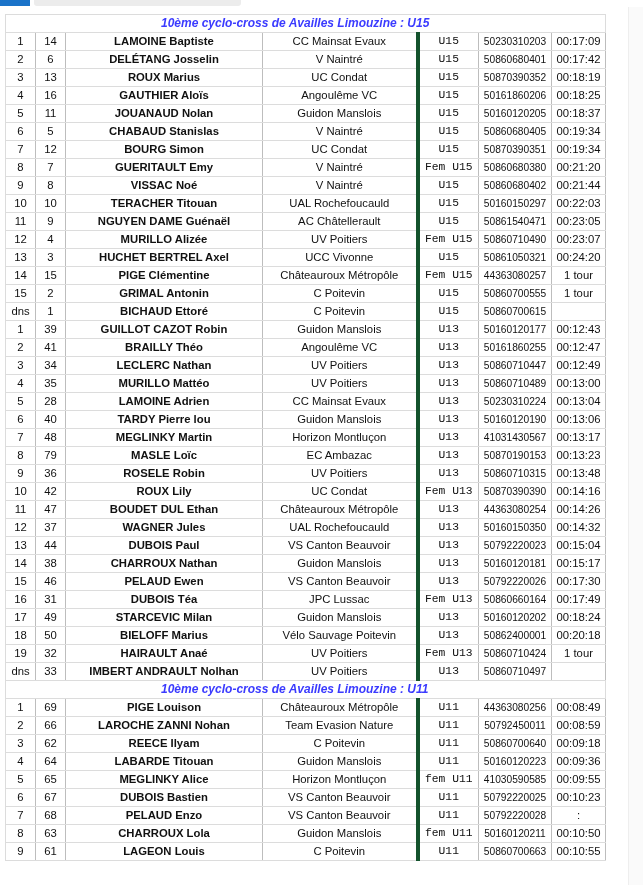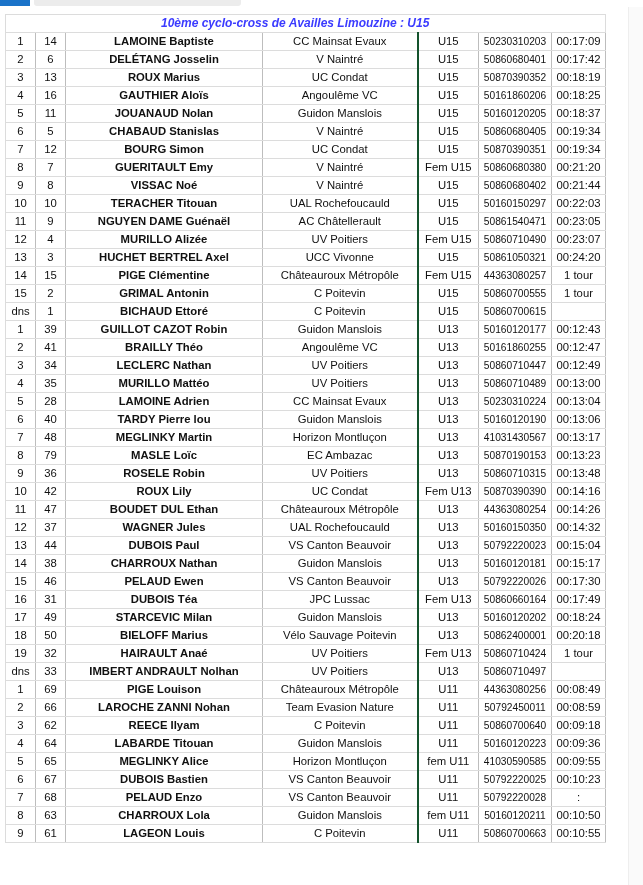--- a/index.html
+++ b/index.html
@@ -11,22 +11,22 @@
   .top-tab-active { position:absolute; left:0; top:0; width:30px; height:6px; background:#1a73c9; }
   .top-tab { position:absolute; left:34px; top:0; width:207px; height:6px; background:#ececec; border-radius:0 0 3px 3px; }
   .right-gutter { position:absolute; left:628px; top:7px; width:15px; height:878px; background:#fafafa; border-left:1px solid #eeeeee; }
   .sheet { position:absolute; left:5px; top:14px; }
   table { border-collapse:collapse; table-layout:fixed; font-size:11.3px; color:#111; }
   td { height:17px; padding:0; text-align:center; white-space:nowrap; overflow:hidden;
        border:1px solid #dcdcdc; line-height:17px; }
   td.rank { border-right:1px solid #bdbdbd; }
   td.bib  { border-right:1px solid #bdbdbd; }
   td.name { border-right:1px solid #bdbdbd;font-weight:bold; }
-  td.club { border-right:2px solid #14532d; }
-  td.cat  { border-right:1px solid #bdbdbd; }
+  td.club { border-right:4px solid #14532d; }
+  td.cat  { border-right:1px solid #bdbdbd;font-family:Liberation Mono, monospace; }
   td.lic  { font-size:10.2px; border-right:1px solid #bdbdbd; }
   td.time { border-right:1px solid #bdbdbd;text-align:center; }
   tr.section td {
     color:#3b3bff; font-weight:bold; font-style:italic; font-size:12px;
     border-left:1px solid #dcdcdc; border-right:1px solid #dcdcdc;
   }
   tr.section td.title-cell { text-align:left; padding-left:155px; }
   col.c-rank { width:30px; } col.c-bib { width:30px; } col.c-name { width:197px; }
   col.c-club { width:155px; } col.c-cat { width:61px; } col.c-lic { width:73px; } col.c-time { width:54px; }
 </style>
@@ -371,20 +371,23 @@
         </tr>
         <tr>
           <td class="rank">dns</td>
           <td class="bib">33</td>
           <td class="name">IMBERT ANDRAULT Nolhan</td>
           <td class="club">UV Poitiers</td>
           <td class="cat">U13</td>
           <td class="lic">50860710497</td>
           <td class="time"></td>
         </tr>
+        <tr class="section">
+          <td colspan="7" class="title-cell">10ème cyclo-cross de Availles Limouzine : U11</td>
+        </tr>
         <tr>
           <td class="rank">1</td>
           <td class="bib">69</td>
           <td class="name">PIGE Louison</td>
           <td class="club">Châteauroux Métropôle</td>
           <td class="cat">U11</td>
           <td class="lic">44363080256</td>
           <td class="time">00:08:49</td>
         </tr>
         <tr>

